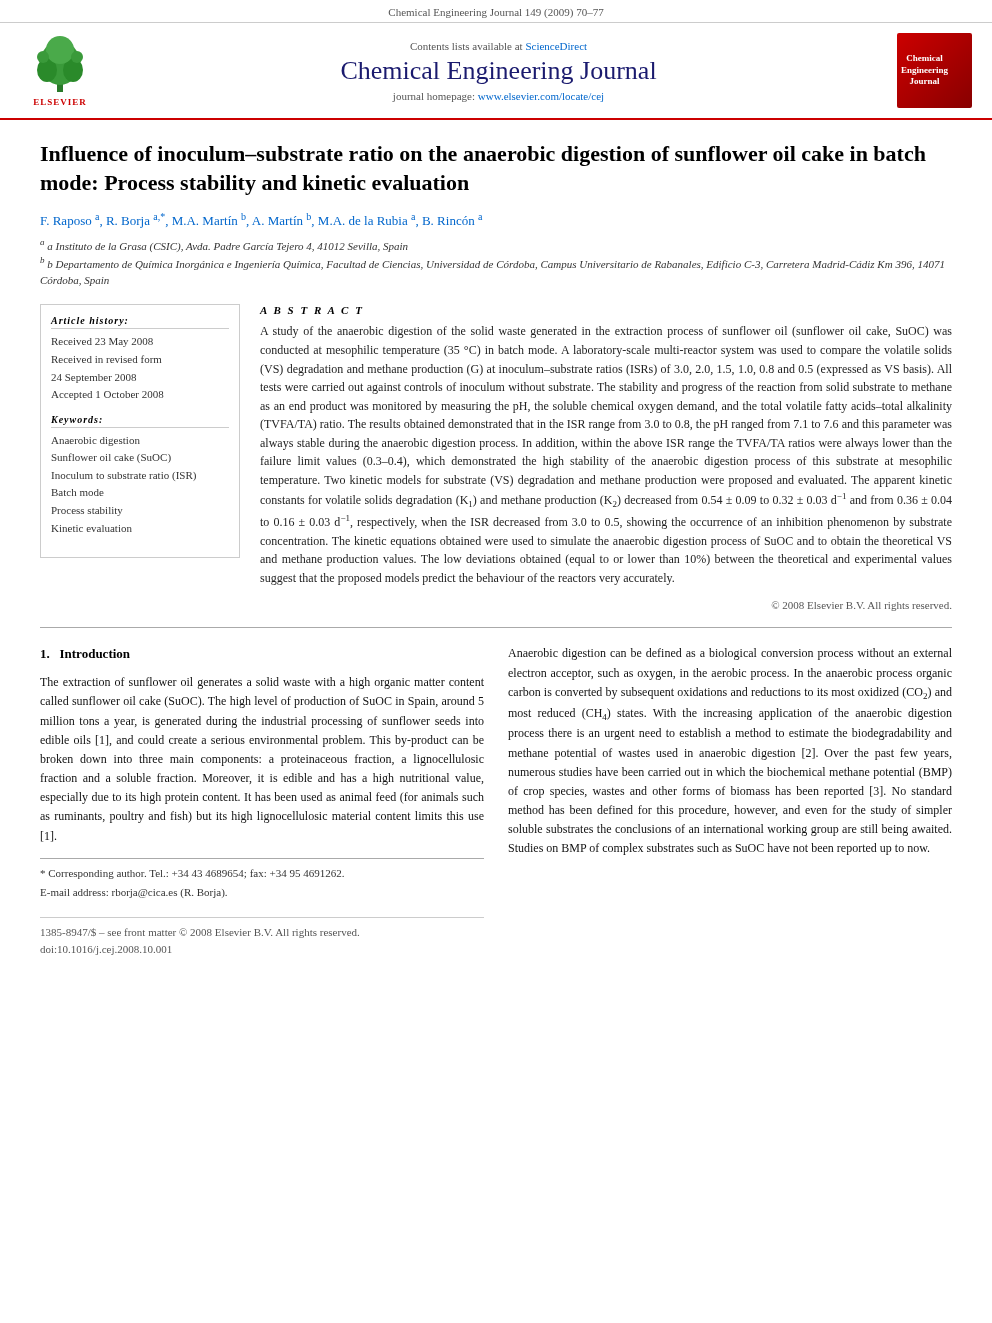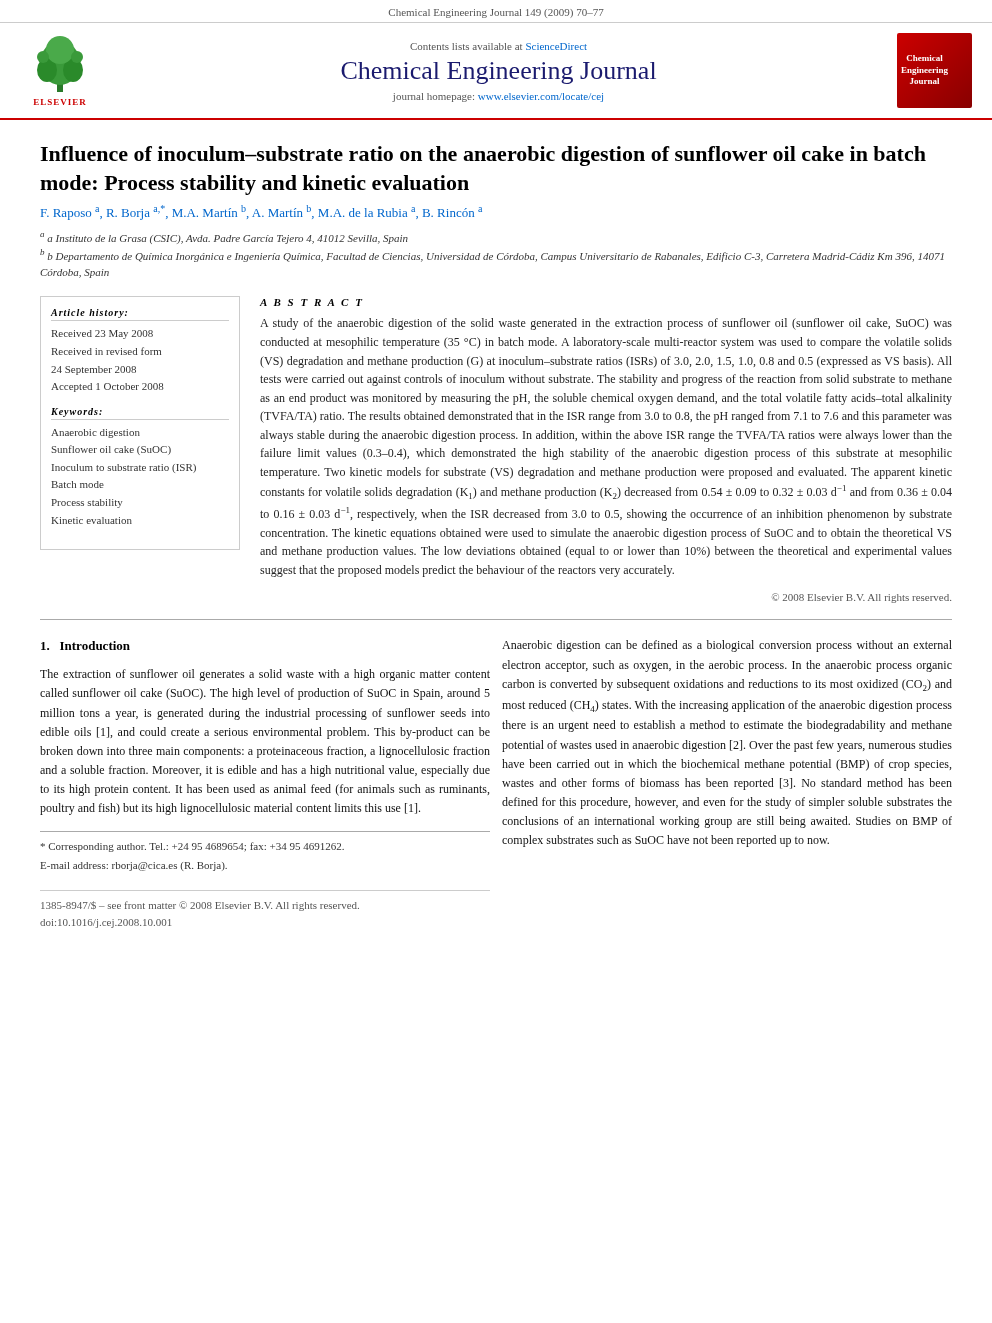--- a/index.html
+++ b/index.html
@@ -84,21 +84,21 @@
     
     .main-content {
       padding: 20px 40px 20px 40px;
     }
 
     
     .article-title {
       font-size: 22px;
       font-weight: bold;
       color: #000;
-      margin-bottom: 6px;
+      margin-bottom: 14px;
       line-height: 1.3;
       font-family: 'Times New Roman', serif;
     }
 
     
     .authors {
       font-size: 13px;
       color: #0066cc;
       margin-bottom: 6px;
     }
@@ -194,21 +194,21 @@
     
     .section-divider {
       border: none;
       border-top: 1px solid #aaa;
       margin: 16px 0;
     }
 
     
     .body-two-col {
       display: flex;
-      gap: 12px;
+      gap: 24px;
     }
 
     .body-col {
       flex: 1;
       font-size: 12px;
       line-height: 1.6;
       text-align: justify;
       color: #111;
     }
 
@@ -389,21 +389,21 @@
         <span>1.</span>
         &nbsp;
         <span>Introduction</span>
       </div>
       <p>
         The extraction of sunflower oil generates a solid waste with a high organic matter content called sunflower oil cake (SuOC). The high level of production of SuOC in Spain, around 5 million tons a year, is generated during the industrial processing of sunflower seeds into edible oils [1], and could create a serious environmental problem. This by-product can be broken down into three main components: a proteinaceous fraction, a lignocellulosic fraction and a soluble fraction. Moreover, it is edible and has a high nutritional value, especially due to its high protein content. It has been used as animal feed (for animals such as ruminants, poultry and fish) but its high lignocellulosic material content limits this use [1].
       </p>
 
       <div class="footnote-area">
         <p>
-          <span>* Corresponding author. Tel.: +24 95 4689654; fax: +34 95 4691262.</span>
+          <span>* Corresponding author. Tel.: +34 43 4689654; fax: +34 95 4691262.</span>
         </p>
         <p>
           <span>E-mail address: rborja@cica.es (R. Borja).</span>
         </p>
       </div>
       <div class="bottom-footer">
         <div>1385-8947/$ – see front matter © 2008 Elsevier B.V. All rights reserved.</div>
         <div>doi:10.1016/j.cej.2008.10.001</div>
       </div>
     </div>

